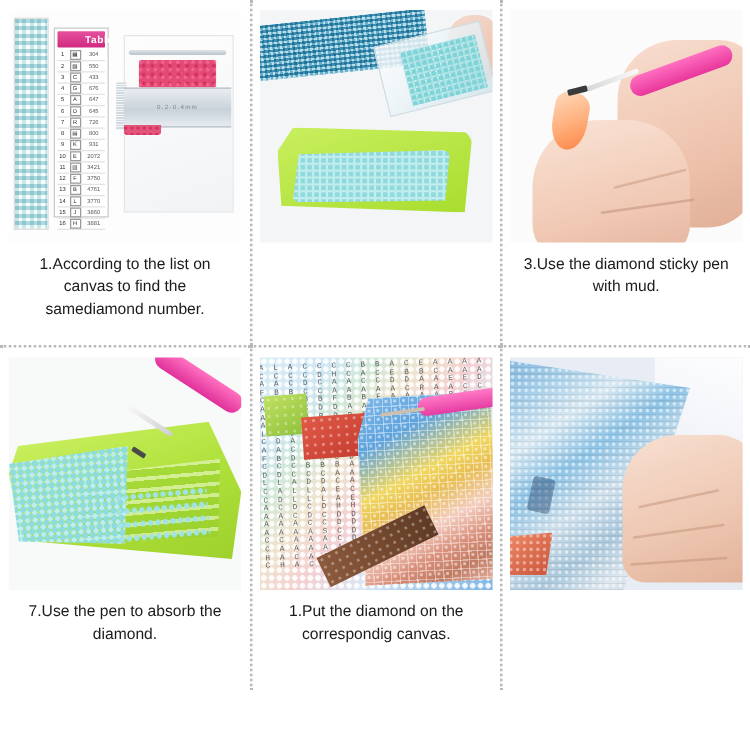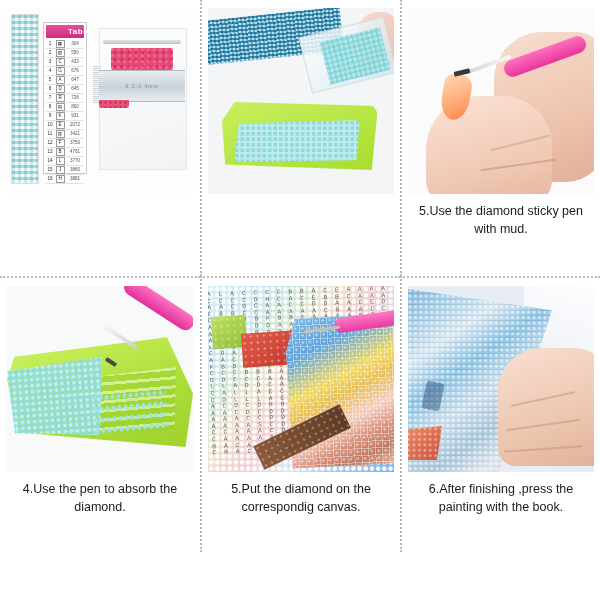--- a/index.html
+++ b/index.html
@@ -575,20 +575,21 @@
           </div>
         </div>
 
         <div class="bag"></div>
         <div class="zip"></div>
         <div class="pinkdiamonds"></div>
         <div class="side-bar"></div>
         <div class="label-strip">0.2-0.4mm</div>
         <div class="spill"></div>
       </div>
+      <div class="caption">1.According to the list on canvas to find the samediamond number.</div>
     </div>
 
     <div class="step-cell col-b row-1">
       <div class="photo p2">
         <div class="canvasfold"></div>
         <div class="finger"></div>
         <div class="pouchbag"></div>
         <div class="pourbeads"></div>
         <div class="tray"></div>
         <div class="trayinner"></div>
@@ -599,58 +600,57 @@
       <div class="photo p3">
         <div class="hand-r"></div>
         <div class="hand-l"></div>
         <div class="fingerline"></div>
         <div class="fingerline2"></div>
         <div class="pen"></div>
         <div class="pentip"></div>
         <div class="wax"></div>
         <div class="nib"></div>
       </div>
-      <div class="caption">5.Use the diamond sticky pen with mud.</div>
+      <div class="caption">3.Use the diamond sticky pen with mud.</div>
     </div>
 
     <div class="step-cell col-a row-2">
       <div class="photo p4">
         <div class="tray4"></div>
         <div class="grooves"></div>
         <div class="beads4"></div>
         <div class="beadrows"></div>
         <div class="pen4"></div>
         <div class="pen4tip"></div>
         <div class="nib4"></div>
       </div>
-      <div class="caption">4.Use the pen to absorb the diamond.</div>
+      <div class="caption">7.Use the pen to absorb the diamond.</div>
     </div>
 
     <div class="step-cell col-b row-2">
       <div class="photo p5">
         <div class="letters">A L A C C C C B B A C E A A A A C C C C D H C A C E B B C A A A A A C D C A A C C D D A A E E D F B B C C A A A A A C R A A C C C A F B B F B B F A A A A B R R A A C C D D A A B F F C B B C A A A A B R R B B A A H H N D D A A F A A A A A A A A C A A A C C L L D D A A F C B B B B A A A C C D A A L L D D A A F F F B B D A A C D A A L L A A C C A A F F F B D A H C D A A L L A D D A A C C C B B B A E D C D A A L A A D D C C C A A B B B A B L D A A L L A D D C A A A A B B A A C C C A L L A E C C A A A B B B A A C D L L L A E D C C A A A B B A A C D C D H H C C C D A A A B B A A C D C D D H H C C E D A A A A A A C C D D C C E N H E C A A A A A A S C D D C C C E N H E C C C A A A C D D D C C C E N H E C A A A A A S C D D C D C H E C H A C A A A A S C C D C D C H E C H A C</div>
         <div class="greenpatch"></div>
         <div class="redpatch"></div>
         <div class="beadpatch"></div>
         <div class="beadgrid"></div>
         <div class="brownband"></div>
         <div class="pen5"></div>
         <div class="pen5tip"></div>
       </div>
-      <div class="caption">5.Put the diamond on the correspondig canvas.</div>
+      <div class="caption">1.Put the diamond on the correspondig canvas.</div>
     </div>
 
     <div class="step-cell col-c row-2">
       <div class="photo p6">
         <div class="sheen"></div>
         <div class="canvas6"></div>
         <div class="redcorner"></div>
         <div class="darkstreak"></div>
         <div class="hand6"></div>
         <div class="f1"></div>
         <div class="f2"></div>
         <div class="f3"></div>
       </div>
-      <div class="caption">6.After finishing ,press the painting with the book.</div>
     </div>
 
   </div>
 </div>
 
 </body></html>

